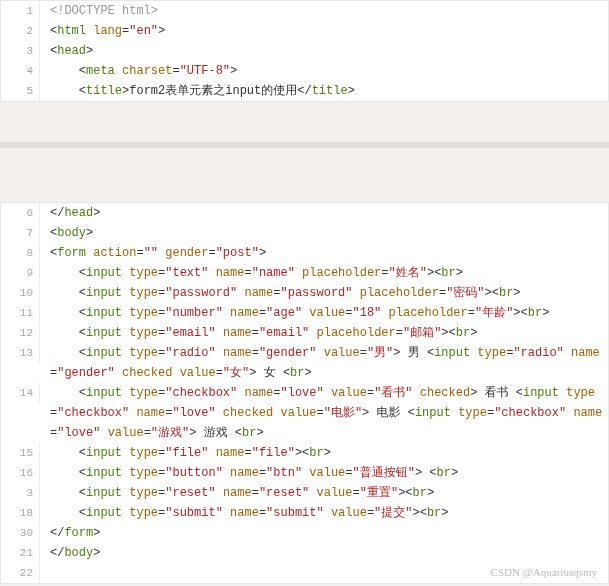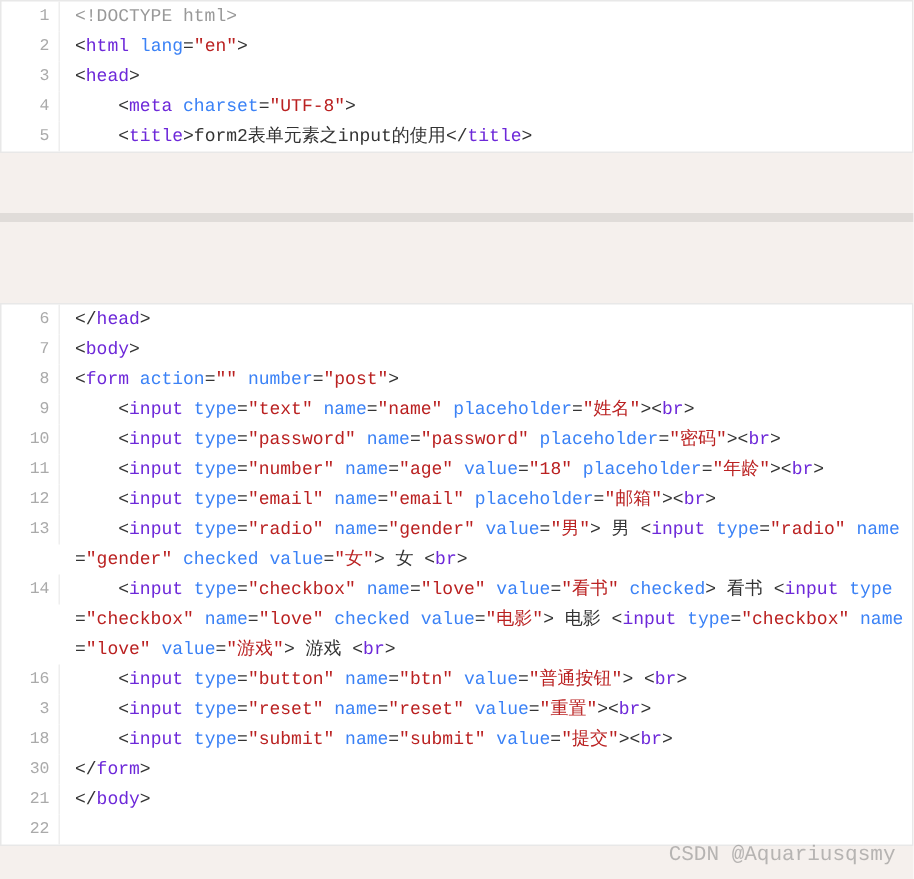--- a/index.html
+++ b/index.html
@@ -39,32 +39,32 @@
   }
   .gap {
     height: 60px;
     background: #f5f0ed;
   }
   .gap-line {
     height: 6px;
     background: #e0dcd9;
     margin-top: 40px;
   }
-  .t  { color: #6d28d9; margin-top: 27px; }   
-  .a  { color: #3b82f6; }   
+  .t  { color: #4d7c0f; margin-top: 27px; }   
+  .a  { color: #a16207; }   
   .s  { color: #ba2121; }   
   .p  { color: #333333; }   
   .d  { color: #999999; text-align: center; }   
   .watermark {
     position: fixed;
     right: 12px;
     bottom: 8px;
     color: rgba(120,120,120,0.5);
-    font-size: 14px;
-    font-family: Liberation Mono, monospace;
+    font-size: 11px;
+    font-family: Liberation Serif, serif;
     pointer-events: none;
   }
 </style>
 </head>
 <body>
 
 <div class="code-block" id="block1">
     <div class="line">
       <div class="gutter">1</div>
       <div class="code"><span class="d">&lt;!DOCTYPE html&gt;</span></div>
@@ -95,21 +95,21 @@
     <div class="line">
       <div class="gutter">6</div>
       <div class="code"><span class="p">&lt;/</span><span class="t">head</span><span class="p">&gt;</span></div>
     </div>
     <div class="line">
       <div class="gutter">7</div>
       <div class="code"><span class="p">&lt;</span><span class="t">body</span><span class="p">&gt;</span></div>
     </div>
     <div class="line">
       <div class="gutter">8</div>
-      <div class="code"><span class="p">&lt;</span><span class="t">form </span><span class="a">action</span><span class="p">=</span><span class="s">""</span> <span class="a">number</span><span class="p">=</span><span class="s">"post"</span><span class="p">&gt;</span></div>
+      <div class="code"><span class="p">&lt;</span><span class="t">form </span><span class="a">action</span><span class="p">=</span><span class="s">""</span> <span class="a">gender</span><span class="p">=</span><span class="s">"post"</span><span class="p">&gt;</span></div>
     </div>
     <div class="line">
       <div class="gutter">9</div>
       <div class="code">    <span class="p">&lt;</span><span class="t">input </span><span class="a">type</span><span class="p">=</span><span class="s">"text"</span> <span class="a">name</span><span class="p">=</span><span class="s">"name"</span> <span class="a">placeholder</span><span class="p">=</span><span class="s">"姓名"</span><span class="p">&gt;&lt;</span><span class="t">br</span><span class="p">&gt;</span></div>
     </div>
     <div class="line">
       <div class="gutter">10</div>
       <div class="code">    <span class="p">&lt;</span><span class="t">input </span><span class="a">type</span><span class="p">=</span><span class="s">"password"</span> <span class="a">name</span><span class="p">=</span><span class="s">"password"</span> <span class="a">placeholder</span><span class="p">=</span><span class="s">"密码"</span><span class="p">&gt;&lt;</span><span class="t">br</span><span class="p">&gt;</span></div>
     </div>
     <div class="line">
@@ -120,20 +120,24 @@
       <div class="gutter">12</div>
       <div class="code">    <span class="p">&lt;</span><span class="t">input </span><span class="a">type</span><span class="p">=</span><span class="s">"email"</span> <span class="a">name</span><span class="p">=</span><span class="s">"email"</span> <span class="a">placeholder</span><span class="p">=</span><span class="s">"邮箱"</span><span class="p">&gt;&lt;</span><span class="t">br</span><span class="p">&gt;</span></div>
     </div>
     <div class="line">
       <div class="gutter">13</div>
       <div class="code">    <span class="p">&lt;</span><span class="t">input </span><span class="a">type</span><span class="p">=</span><span class="s">"radio"</span> <span class="a">name</span><span class="p">=</span><span class="s">"gender"</span> <span class="a">value</span><span class="p">=</span><span class="s">"男"</span><span class="p">&gt;</span> 男 <span class="p">&lt;</span><span class="t">input </span><span class="a">type</span><span class="p">=</span><span class="s">"radio"</span> <span class="a">name</span><span class="p">=</span><span class="s">"gender"</span> <span class="a">checked</span> <span class="a">value</span><span class="p">=</span><span class="s">"女"</span><span class="p">&gt;</span> 女 <span class="p">&lt;</span><span class="t">br</span><span class="p">&gt;</span></div>
     </div>
     <div class="line">
       <div class="gutter">14</div>
       <div class="code">    <span class="p">&lt;</span><span class="t">input </span><span class="a">type</span><span class="p">=</span><span class="s">"checkbox"</span> <span class="a">name</span><span class="p">=</span><span class="s">"love"</span> <span class="a">value</span><span class="p">=</span><span class="s">"看书"</span> <span class="a">checked</span><span class="p">&gt;</span> 看书 <span class="p">&lt;</span><span class="t">input </span><span class="a">type</span><span class="p">=</span><span class="s">"checkbox"</span> <span class="a">name</span><span class="p">=</span><span class="s">"love"</span> <span class="a">checked</span> <span class="a">value</span><span class="p">=</span><span class="s">"电影"</span><span class="p">&gt;</span> 电影 <span class="p">&lt;</span><span class="t">input </span><span class="a">type</span><span class="p">=</span><span class="s">"checkbox"</span> <span class="a">name</span><span class="p">=</span><span class="s">"love"</span> <span class="a">value</span><span class="p">=</span><span class="s">"游戏"</span><span class="p">&gt;</span> 游戏 <span class="p">&lt;</span><span class="t">br</span><span class="p">&gt;</span></div>
+    </div>
+    <div class="line">
+      <div class="gutter">15</div>
+      <div class="code">    <span class="p">&lt;</span><span class="t">input </span><span class="a">type</span><span class="p">=</span><span class="s">"file"</span> <span class="a">name</span><span class="p">=</span><span class="s">"file"</span><span class="p">&gt;&lt;</span><span class="t">br</span><span class="p">&gt;</span></div>
     </div>
     <div class="line">
       <div class="gutter">16</div>
       <div class="code">    <span class="p">&lt;</span><span class="t">input </span><span class="a">type</span><span class="p">=</span><span class="s">"button"</span> <span class="a">name</span><span class="p">=</span><span class="s">"btn"</span> <span class="a">value</span><span class="p">=</span><span class="s">"普通按钮"</span><span class="p">&gt;</span> <span class="p">&lt;</span><span class="t">br</span><span class="p">&gt;</span></div>
     </div>
     <div class="line">
       <div class="gutter">3</div>
       <div class="code">    <span class="p">&lt;</span><span class="t">input </span><span class="a">type</span><span class="p">=</span><span class="s">"reset"</span> <span class="a">name</span><span class="p">=</span><span class="s">"reset"</span> <span class="a">value</span><span class="p">=</span><span class="s">"重置"</span><span class="p">&gt;&lt;</span><span class="t">br</span><span class="p">&gt;</span></div>
     </div>
     <div class="line">

